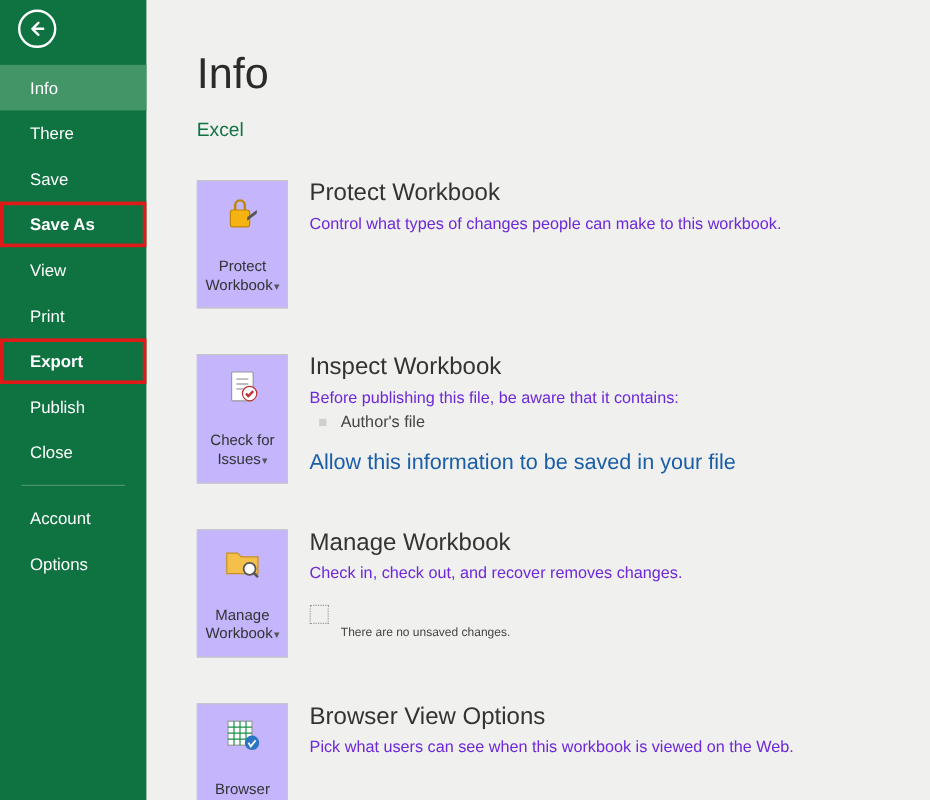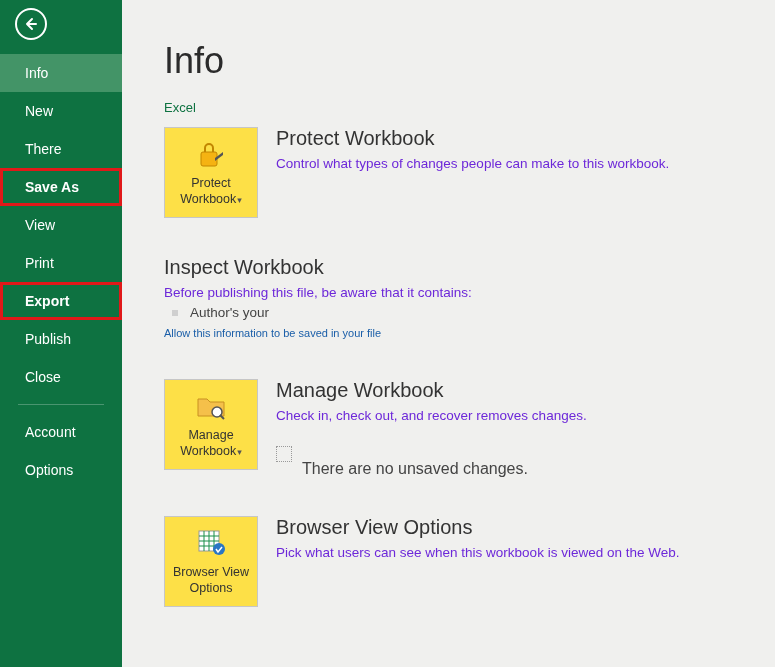--- a/index.html
+++ b/index.html
@@ -57,42 +57,43 @@
       padding: 40px 28px 20px 42px;
       overflow: hidden;
     }
     .page-title {
       font-size: 36px;
       font-weight: 300;
       color: #2b2b2b;
       margin-bottom: 18px;
     }
     .subtitle {
-      font-size: 13px;
+      font-size: 16px;
       color: #0e7241;
-      margin-bottom: 12px;
+      margin-bottom: 32px;
     }
     .section {
       display: flex;
       align-items: flex-start;
       margin-bottom: 38px;
     }
     .tile {
-      width: 94px;
+      width: 76px;
       min-height: 80px;
       border: 1px solid #c6c6c6;
-      background: #fde047;
+      background: #c4b5fd;
       display: flex;
       flex-direction: column;
       align-items: center;
       justify-content: center;
       padding: 10px 4px;
       cursor: pointer;
       margin-right: 18px;
       flex-shrink: 0;
+      gap: 16px;
     }
     .tile-icon { width: 32px; height: 32px; margin-bottom: 6px; }
     .tile-label {
       font-size: 12.5px;
       color: #333;
       text-align: center;
       line-height: 1.25;
     }
     .tile-label .caret { font-size: 9px; color: #555; margin-left: 1px; }
     .section-body { flex: 1; }
@@ -113,51 +114,51 @@
     }
     .bullet-list li::before {
       content: "";
       position: absolute;
       left: 0;
       top: 6px;
       width: 6px;
       height: 6px;
       background: #cfcfcf;
     }
-    .link { color: #1a5ea8; font-size: 11px; cursor: pointer; margin-top: 1px; display: inline-block; }
+    .link { color: #1a5ea8; font-size: 18px; cursor: pointer; margin-top: 13px; display: inline-block; }
     .file-row { display: flex; align-items: center; margin-top: 6px; }
     .file-row .file-icon {
       width: 16px;
       height: 16px;
       border: 1px dotted #9a9a9a;
       margin-right: 10px;
       flex-shrink: 0;
     }
-    .file-row span { font-size: 16px; color: #444; margin-top: 31px; }
+    .file-row span { font-size: 10px; color: #444; margin-top: 31px; }
   </style>
 </head>
 <body>
 
 <div class="sidebar">
   <div class="sidebar-top">
     <div class="back-circle">
       <svg width="16" height="16" viewBox="0 0 16 16">
           <path d="M9 3 L4 8 L9 13 M4 8 H13" stroke="#fff" stroke-width="2" fill="none" stroke-linecap="round" stroke-linejoin="round"></path>
         </svg>
     </div>
   </div>
   <div class="sidebar-items">
     <div class="sidebar-item active">
         <span>Info</span>
       </div>
     <div class="sidebar-item">
-        <span>New</span>
-      </div>
-    <div class="sidebar-item">
         <span>There</span>
+      </div>
+    <div class="sidebar-item">
+        <span>Save</span>
       </div>
     <div class="sidebar-item highlight">
         <span>Save As</span>
       </div>
     <div class="sidebar-item">
         <span>View</span>
       </div>
     <div class="sidebar-item">
         <span>Print</span>
       </div>
@@ -193,25 +194,34 @@
       </svg>
       <div class="tile-label"><span>Protect Workbook</span><span class="caret">▾</span></div>
     </div>
     <div class="section-body">
       <div class="section-heading">Protect Workbook</div>
       <div class="section-desc">Control what types of changes people can make to this workbook.</div>
     </div>
   </div>
 
   <div class="section">
+    <div class="tile">
+      <svg class="tile-icon" viewBox="0 0 32 32">
+        <rect x="7" y="4" width="18" height="24" rx="1" fill="#fff" stroke="#999"></rect>
+        <path d="M11 10 h10 M11 14 h10 M11 18 h6" stroke="#bbb" stroke-width="1.5"></path>
+        <circle cx="22" cy="22" r="6" fill="#fff" stroke="#b33"></circle>
+        <path d="M19 22 l2 2 l4 -4" stroke="#b33" stroke-width="2" fill="none"></path>
+      </svg>
+      <div class="tile-label"><span>Check for Issues</span><span class="caret">▾</span></div>
+    </div>
     <div class="section-body">
       <div class="section-heading">Inspect Workbook</div>
       <div class="section-desc">Before publishing this file, be aware that it contains:</div>
       <ul class="bullet-list">
-        <li>Author's your</li>
+        <li>Author's file</li>
       </ul>
       <span class="link">Allow this information to be saved in your file</span>
     </div>
   </div>
 
   <div class="section">
     <div class="tile">
       <svg class="tile-icon" viewBox="0 0 32 32">
         <path d="M3 9 h9 l3 3 h14 v14 H3 z" fill="#f5c04a" stroke="#c89020"></path>
         <circle cx="22" cy="22" r="5" fill="#fff" stroke="#555" stroke-width="1.5"></circle>

